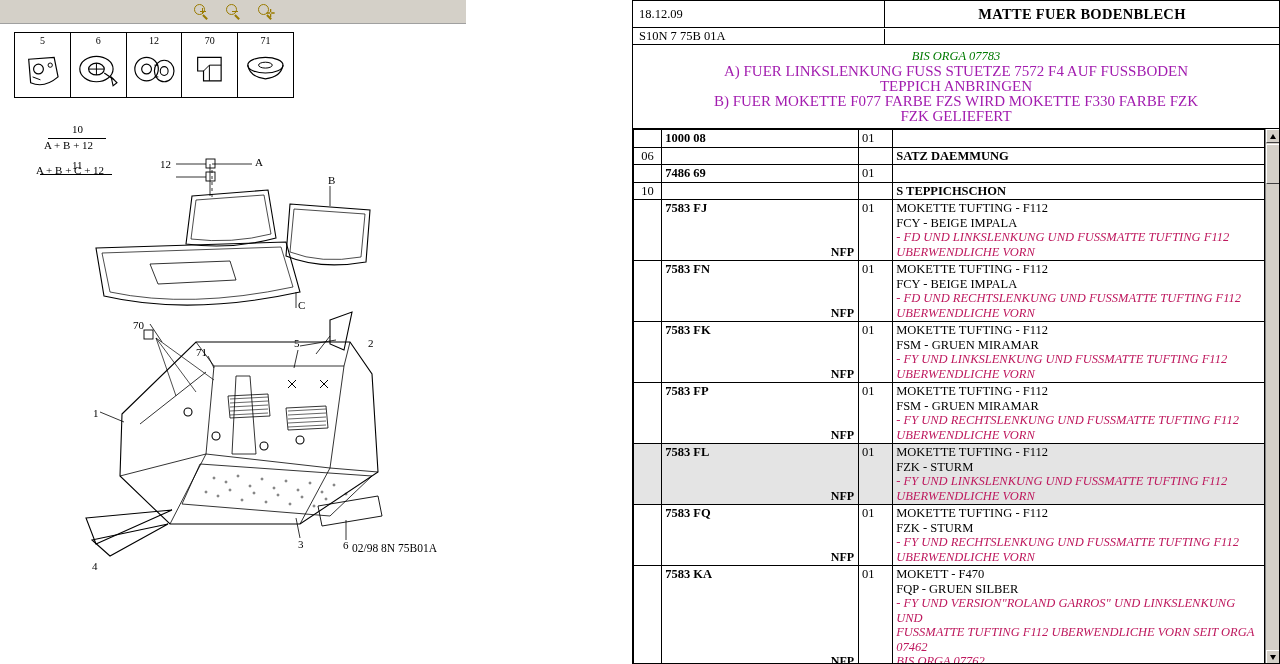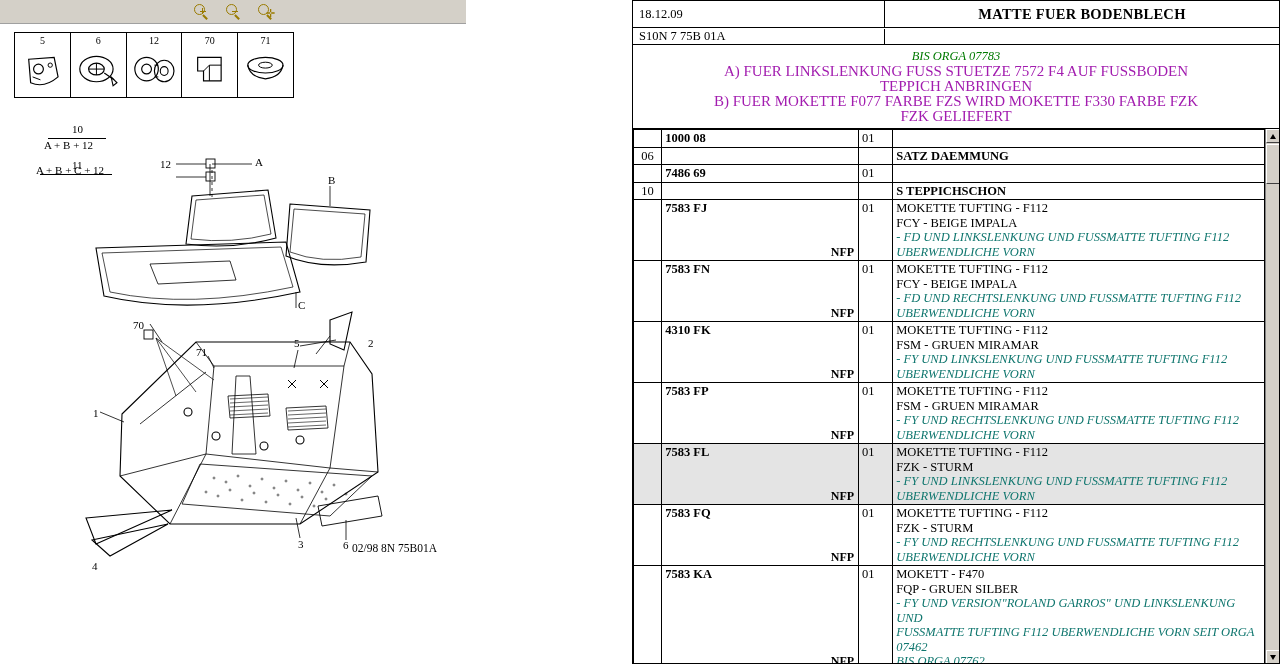--- a/index.html
+++ b/index.html
@@ -127,21 +127,21 @@
   td.c-grp { width: 28px; text-align: center; }
   td.c-ref { width: 196px; position: relative; }
   td.c-qty { width: 34px; text-align: left; padding-left: 5px; }
   td.c-desc { width: 370px; }
   .ref-code { font-weight: bold; }
   .ref-nfp {
     position: absolute; right: 4px; bottom: 1px; font-weight: bold; font-size: 12px;
   }
   .desc-line { color: #000; }
   .desc-bold { font-weight: bold; }
-  .desc-green { color: #0f766e; font-style: italic; }
+  .desc-green { color: #be185d; font-style: italic; }
   tr.highlight td { background: #e4e4e4; }
 
   
   #rp-scrollbar {
     position: absolute; right: 0; top: 0; width: 14px; height: 100%;
     background: #d4d0c8; border-left: 1px solid #808080;
   }
   .sb-arrow {
     position: absolute; left: 0; width: 14px; height: 14px;
     background: #d4d0c8; border: 1px solid #ffffff;
@@ -431,21 +431,21 @@
               <td class="c-qty">01</td>
               <td class="c-desc">
                 <div class="desc-line">MOKETTE TUFTING - F112</div>
                 <div class="desc-line">FCY - BEIGE IMPALA</div>
                 <div class="desc-line desc-green">- FD UND RECHTSLENKUNG UND FUSSMATTE TUFTING F112</div>
                 <div class="desc-line desc-green">UBERWENDLICHE VORN</div>
               </td>
             </tr>
             <tr>
               <td class="c-grp"></td>
-              <td class="c-ref"><span class="ref-code">4310 FK</span><span class="ref-nfp">NFP</span></td>
+              <td class="c-ref"><span class="ref-code">7583 FK</span><span class="ref-nfp">NFP</span></td>
               <td class="c-qty">01</td>
               <td class="c-desc">
                 <div class="desc-line">MOKETTE TUFTING - F112</div>
                 <div class="desc-line">FSM - GRUEN MIRAMAR</div>
                 <div class="desc-line desc-green">- FY UND LINKSLENKUNG UND FUSSMATTE TUFTING F112</div>
                 <div class="desc-line desc-green">UBERWENDLICHE VORN</div>
               </td>
             </tr>
             <tr>
               <td class="c-grp"></td>

